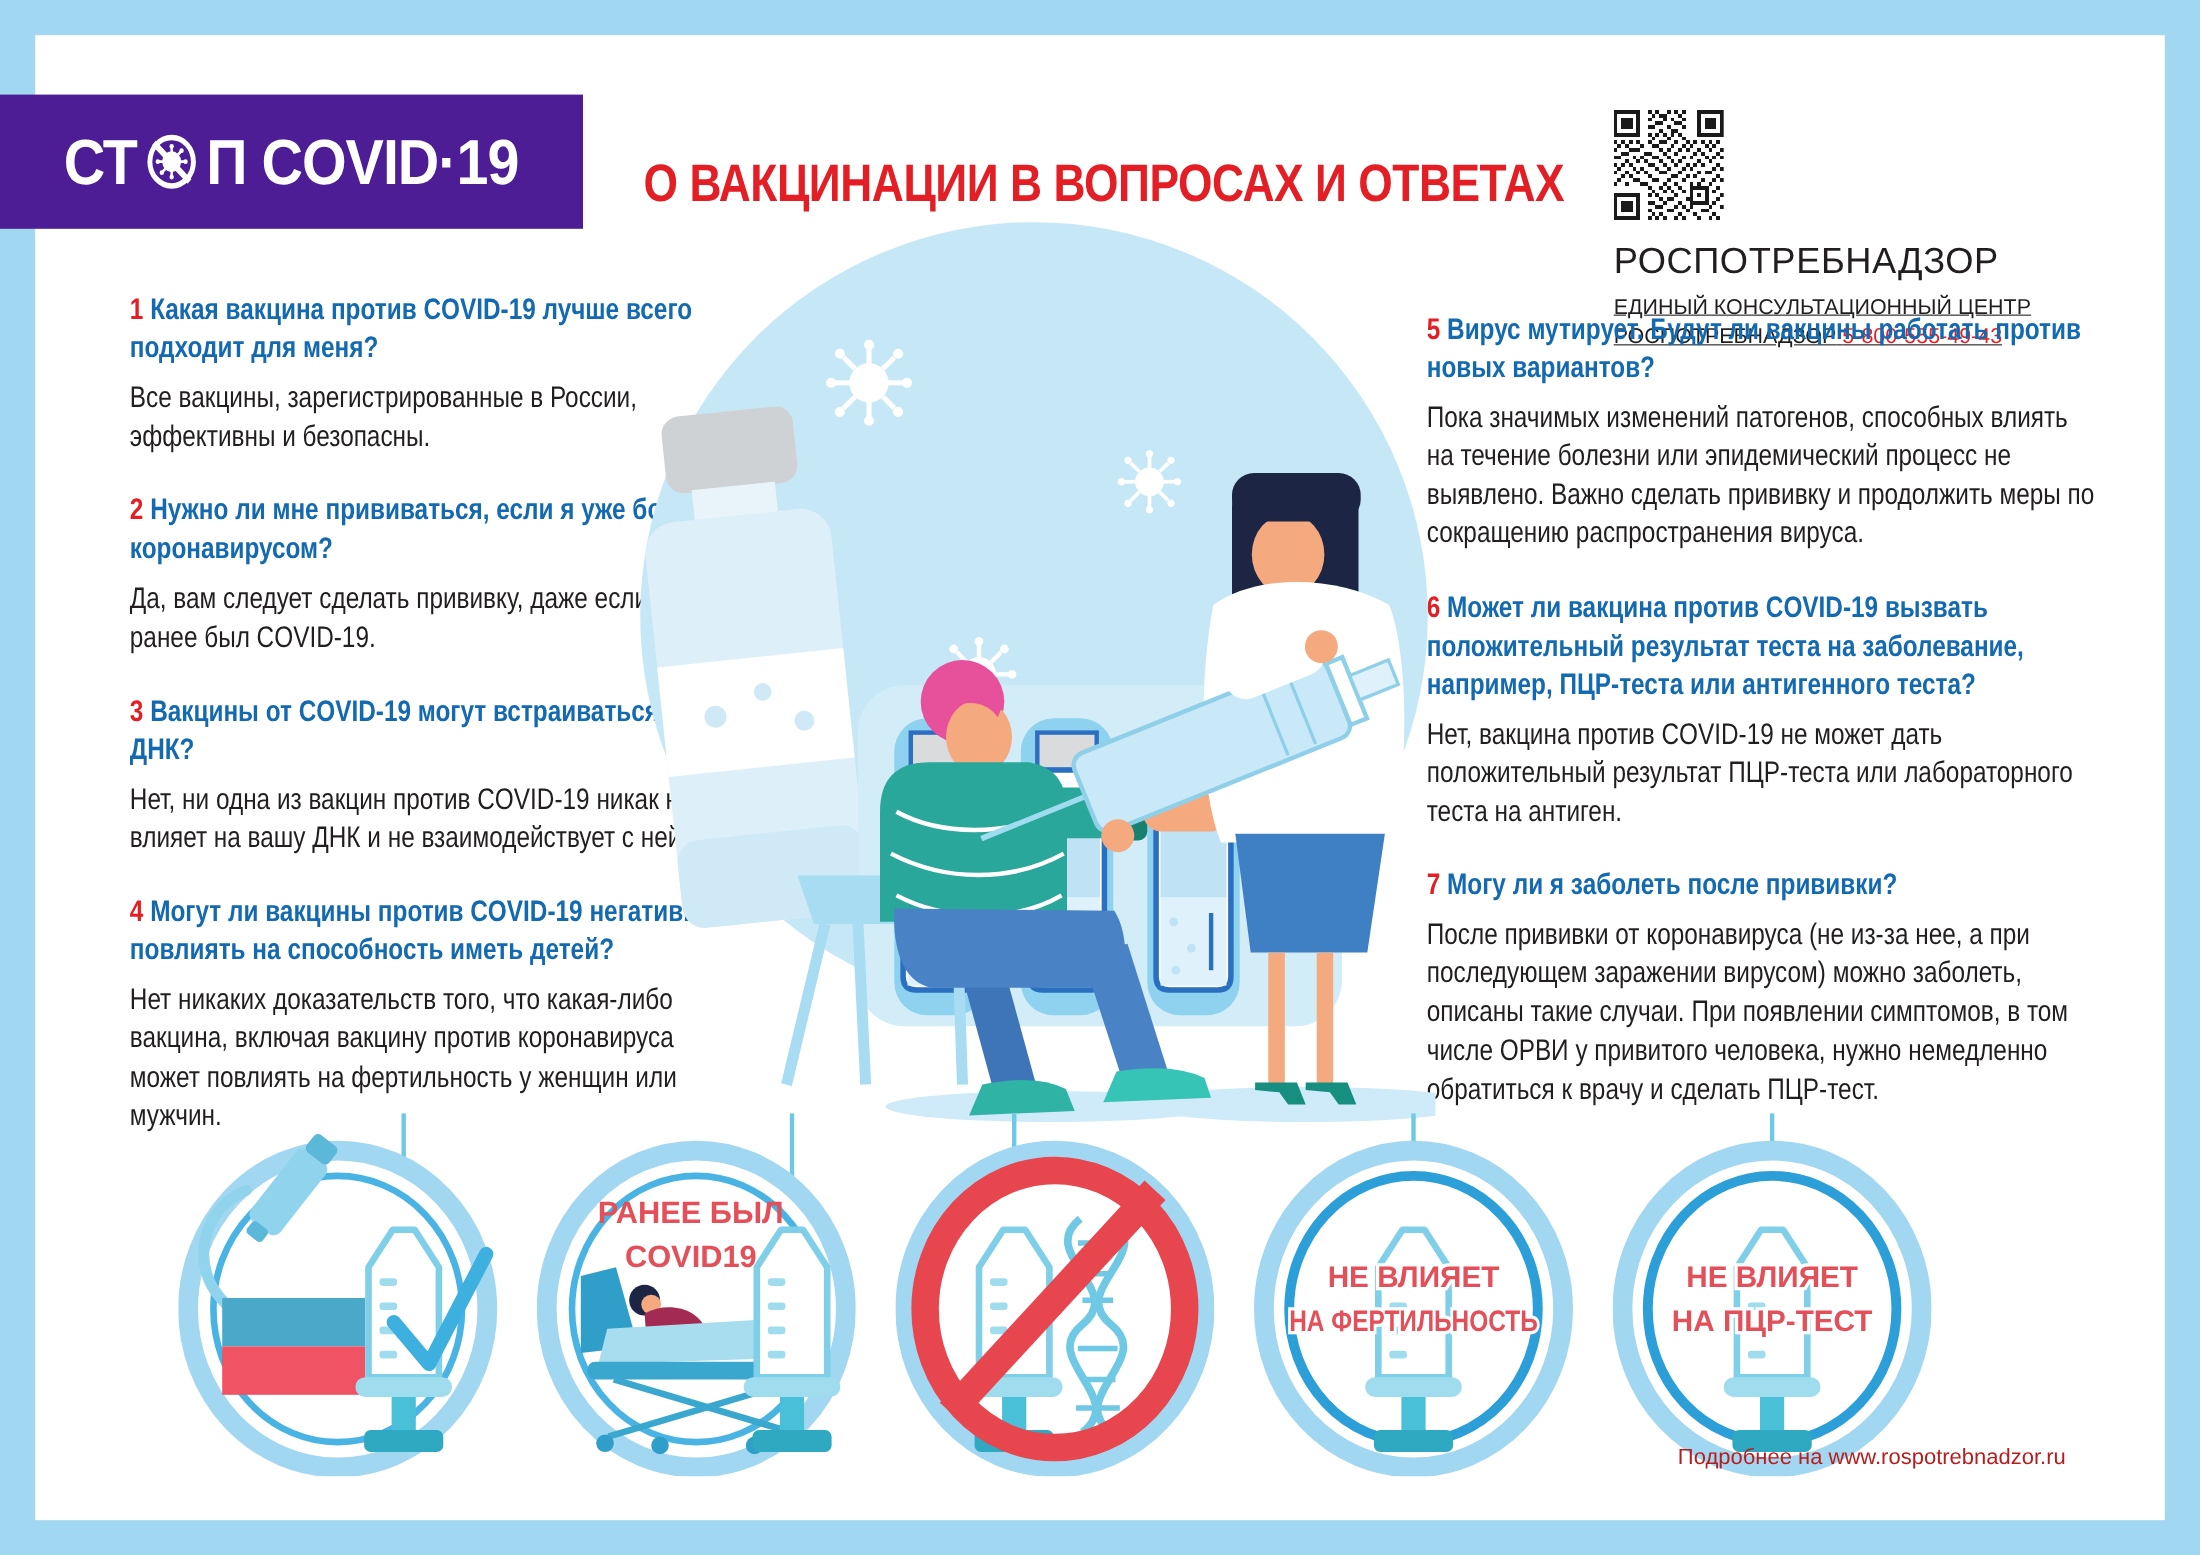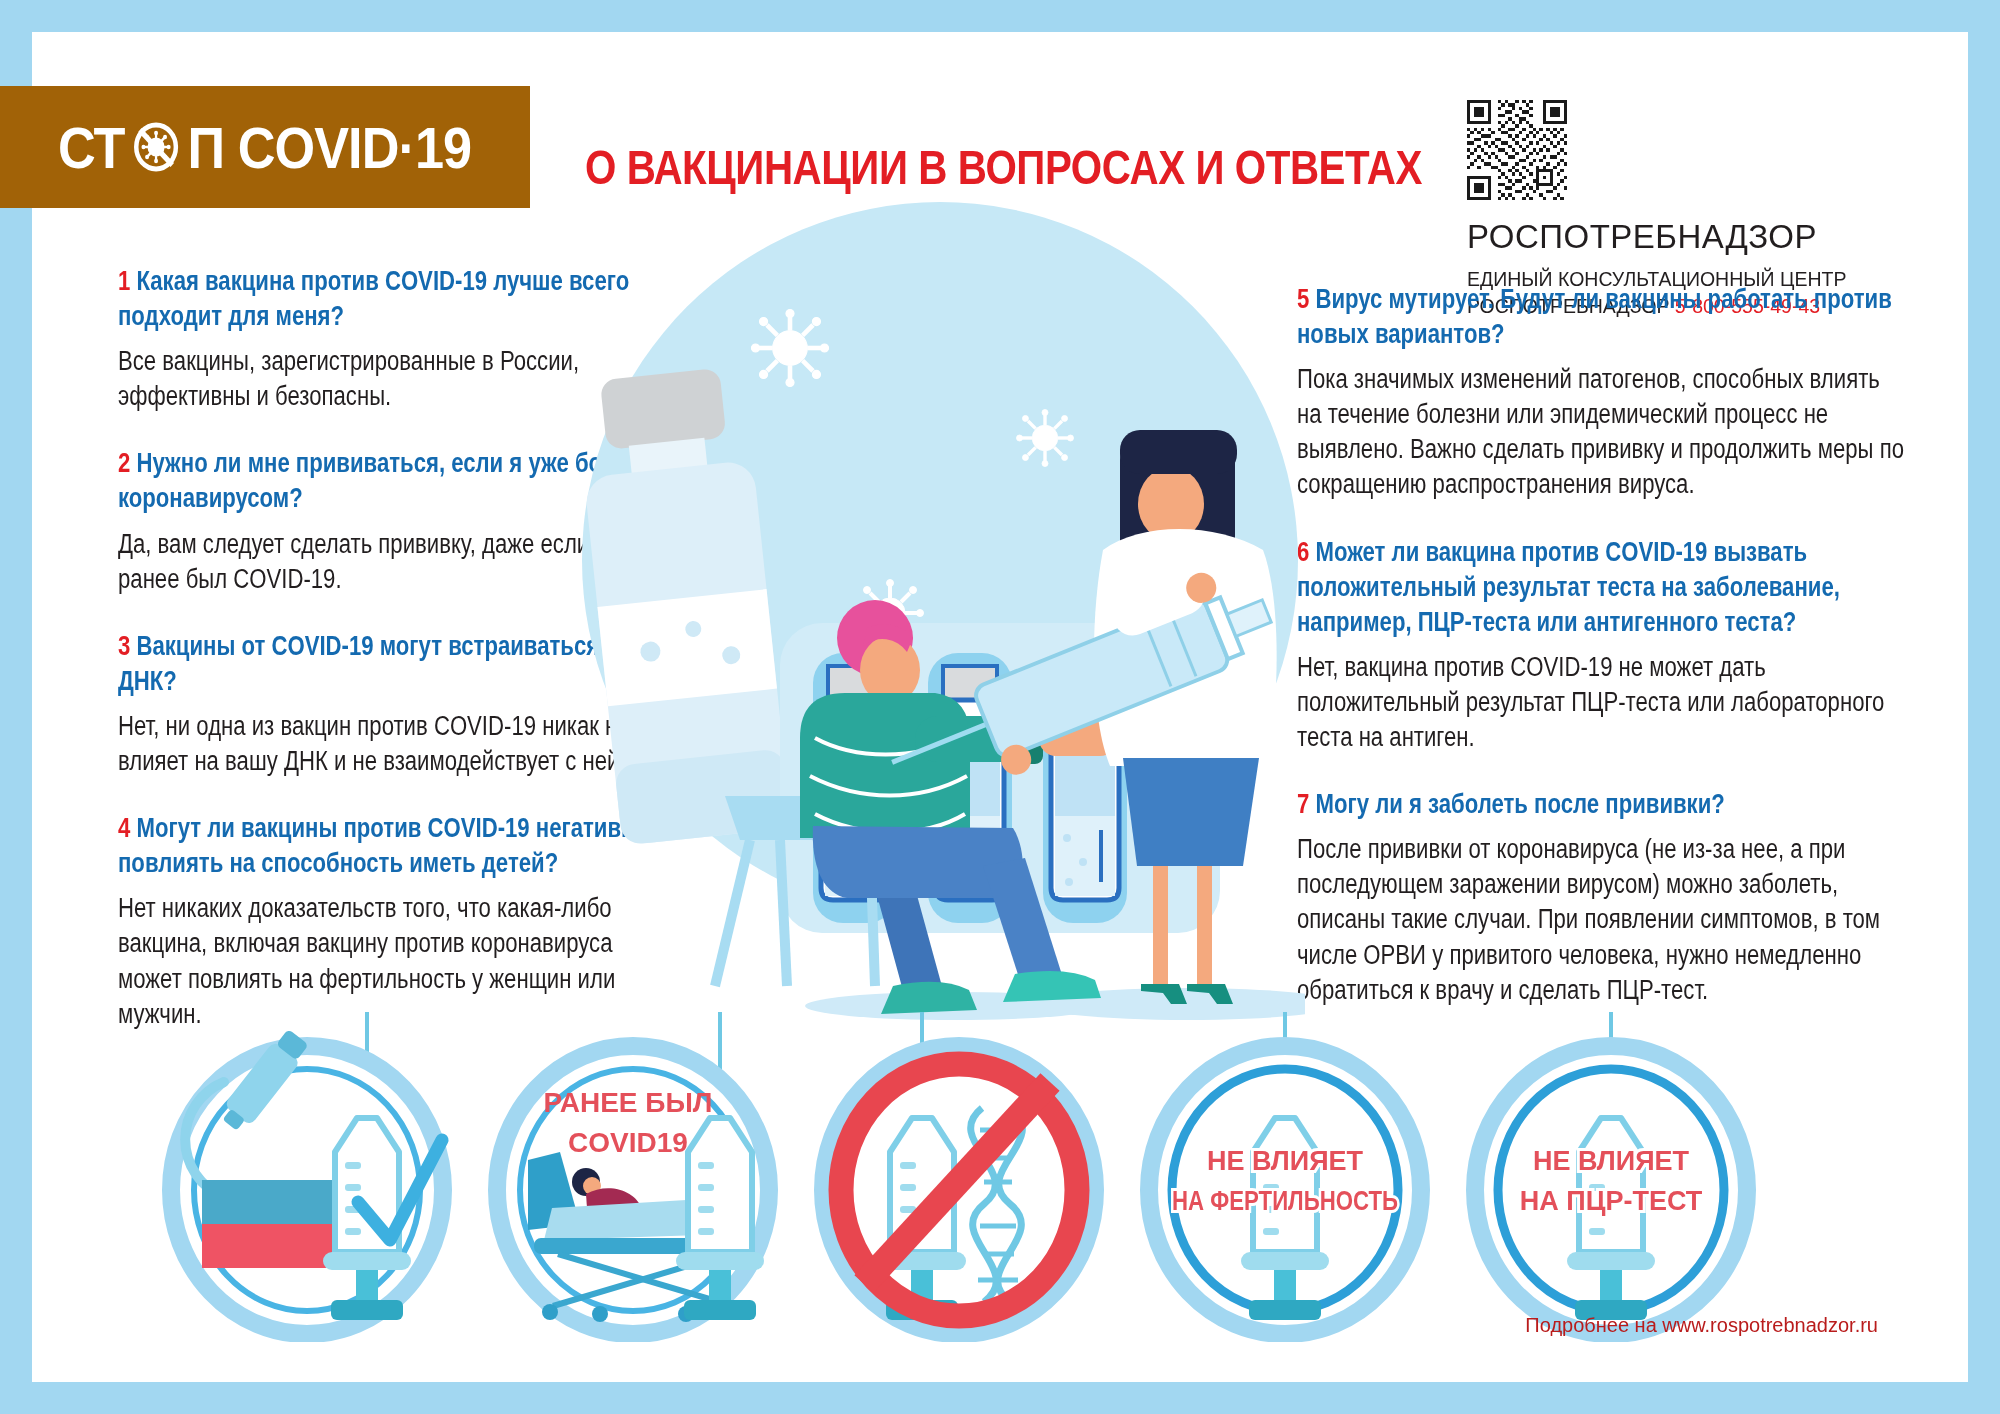--- a/index.html
+++ b/index.html
@@ -1,31 +1,31 @@
 <!DOCTYPE html>
 <html><head>
 <meta charset="utf-8">
 <style>
   html,body{margin:0;padding:0;background:#e9eef2;}
   .poster{position:relative;width:2000px;height:1414px;background:#a2d7f1;overflow:hidden;
           font-family:"Liberation Sans","DejaVu Sans",sans-serif;}
   .sheet{position:absolute;left:32px;top:32px;right:32px;bottom:32px;background:#ffffff;}
 
   
-  .banner{position:absolute;left:0;top:86px;width:530px;height:122px;background:#a16207;
+  .banner{position:absolute;left:0;top:86px;width:530px;height:122px;background:#4c1d95;
           display:flex;align-items:center;justify-content:center;}
   .banner-inner{display:inline-flex;align-items:center;gap:8px;transform:scaleX(.9);
           color:#fff;font-weight:700;font-size:58px;letter-spacing:-1px;white-space:nowrap;}
   .title-box{position:absolute;left:585px;top:100px;width:1100px;height:95px;display:flex;align-items:flex-end;}
   .title-box span{display:inline-block;transform:scaleX(.84);transform-origin:left center;
           color:#e31e24;font-weight:700;font-size:48px;white-space:nowrap;letter-spacing:-.5px;}
   .agency{position:absolute;left:1467px;top:100px;display:flex;gap:16px;align-items:flex-start;flex-direction:column;}
   .agency-text{display:flex;flex-direction:column;}
   .agency-name{font-size:33px;color:#221e1f;letter-spacing:.5px;margin:2px 0 10px 0;}
-  .agency-line{font-size:19.5px;line-height:1.4;color:#221e1f;}
+  .agency-line{font-size:19.5px;line-height:1.4;color:#221e1f;text-decoration:underline;}
   .phone{color:#e31e24;}
 
   
   .col{position:absolute;transform:scaleX(.82);transform-origin:left top;}
   .col-left{left:118px;top:264px;width:684px;}
   .col-right{left:1297px;top:282px;width:745px;}
   .q{margin:0 0 10px 0;font-size:27px;line-height:1.30;font-weight:700;color:#146ab0;}
   .qnum{color:#e31e24;}
   .a{margin:0 0 32px 0;font-size:27px;line-height:1.30;font-weight:400;color:#221e1f;}
 

